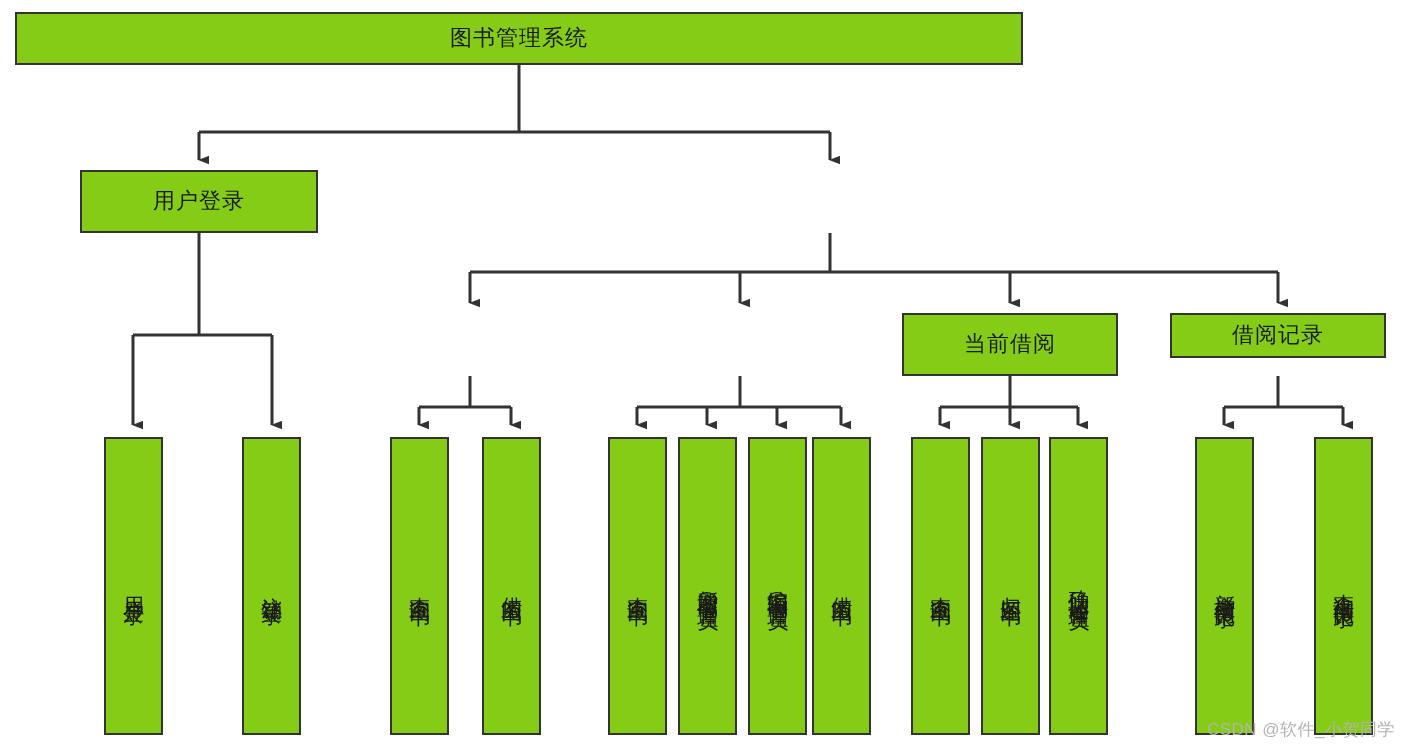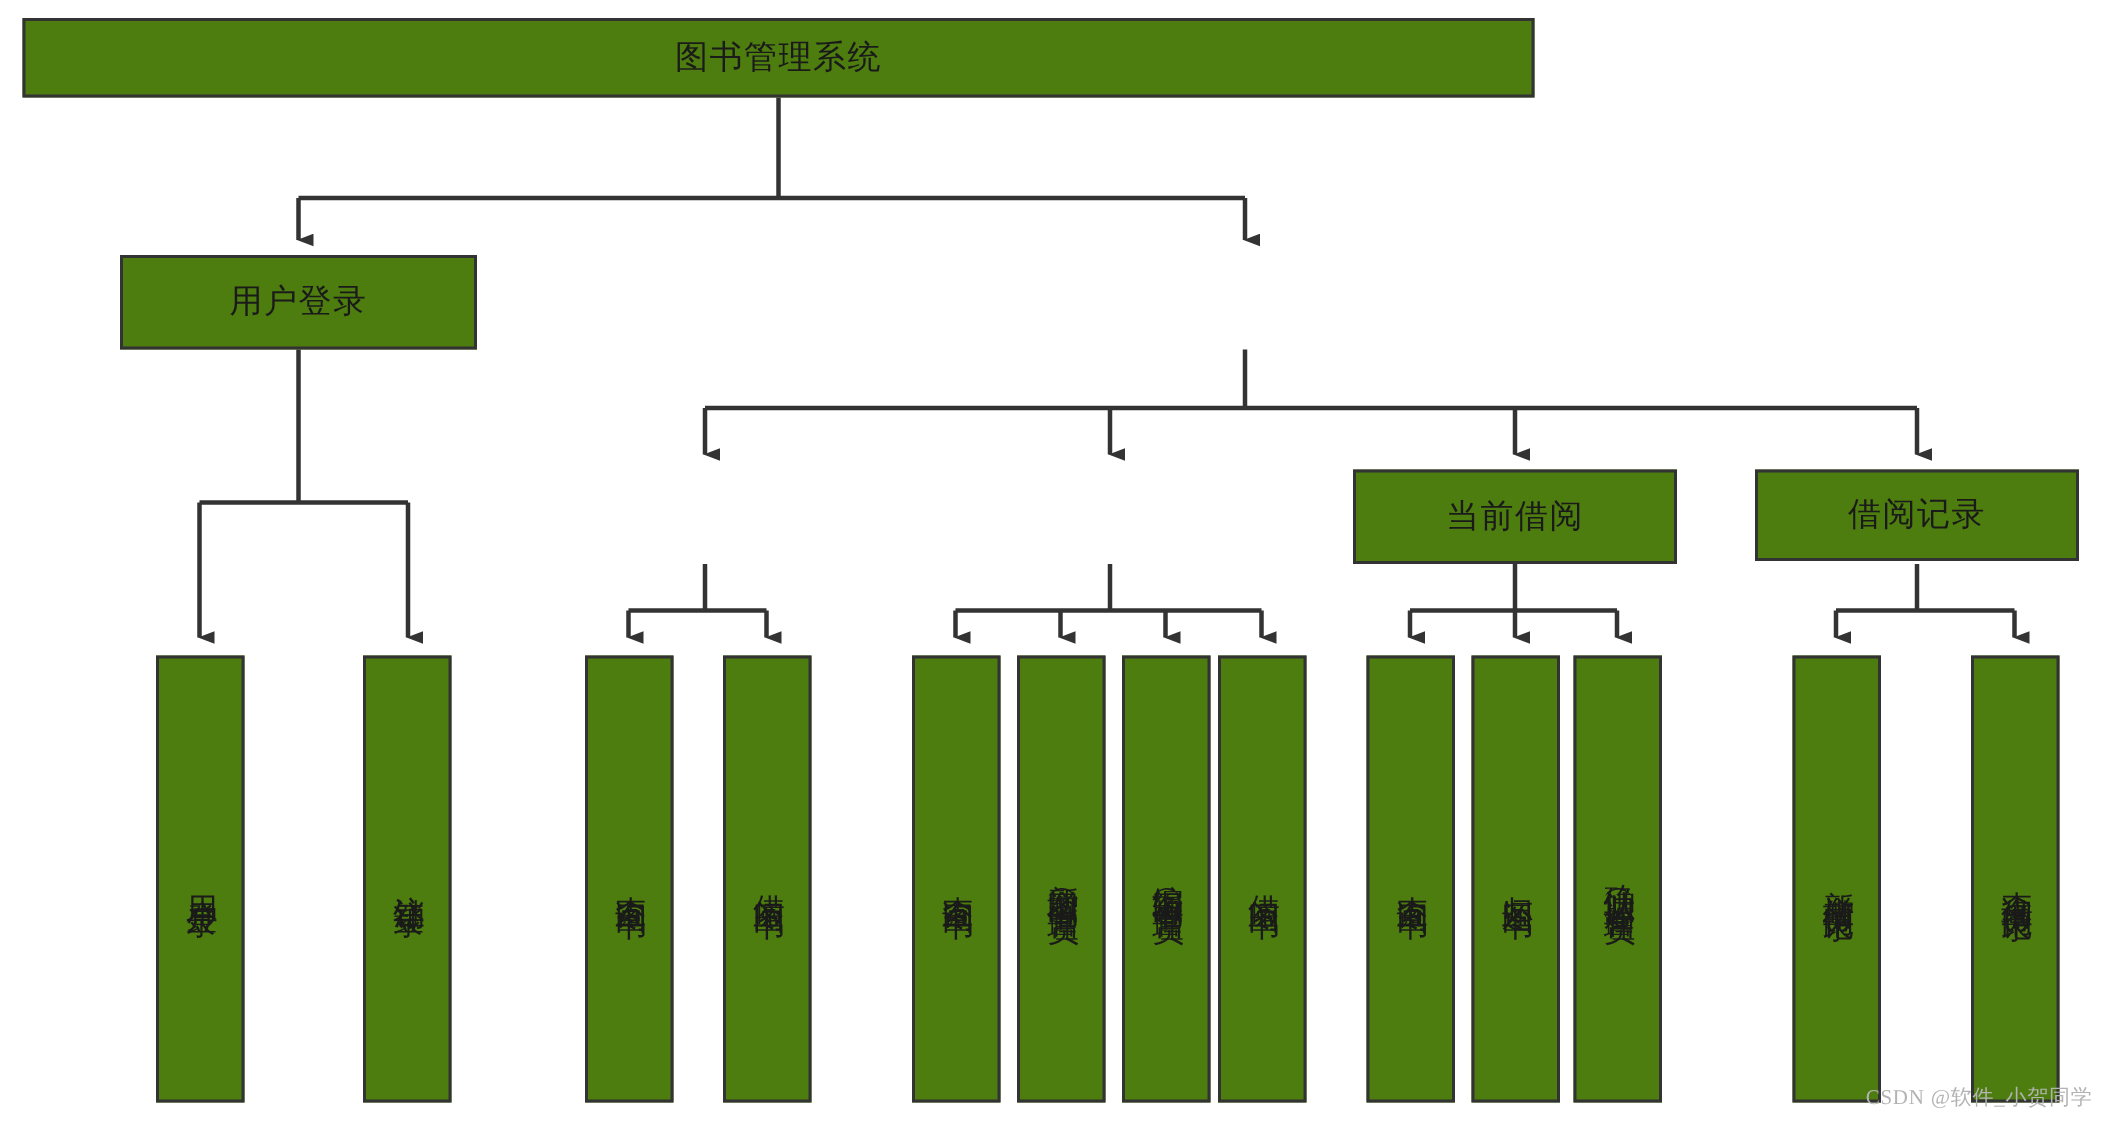--- a/index.html
+++ b/index.html
@@ -22,21 +22,21 @@
     position: absolute;
     left: 0;
     top: 0;
     width: 1405px;
     height: 747px;
     pointer-events: none;
   }
   .node {
     position: absolute;
     box-sizing: border-box;
-    background: #4d7c0f;
+    background: #84cc16;
     border: 2px solid #333333;
     display: flex;
     align-items: center;
     justify-content: center;
     color: #1a1a1a;
     z-index: 2;
   }
   .node.horizontal {
     font-size: 22px;
     letter-spacing: 1px;
@@ -55,26 +55,25 @@
   .node.vertical .node-label {
     writing-mode: vertical-rl;
     text-orientation: upright;
     white-space: nowrap;
     display: block;
   }
   #watermark {
     position: absolute;
     right: 10px;
     bottom: 6px;
-    font-size: 14px;
+    font-size: 17px;
     color: #b3b3b3;
     letter-spacing: 0.5px;
     z-index: 5;
     white-space: nowrap;
-    font-family: Liberation Serif, serif;
   }
 </style>
 </head>
 <body>
 
 <div id="diagram-root">
 
   <svg id="connector-layer" viewBox="0 0 1405 747" width="1405" height="747" xmlns="http://www.w3.org/2000/svg">
     <defs>
       <marker id="arrowhead" markerWidth="10" markerHeight="12" refX="4.2" refY="10" orient="auto" markerUnits="userSpaceOnUse">
@@ -131,21 +130,21 @@
     <span class="node-label">图书管理系统</span>
   </div>
 
   <div class="node horizontal" style="left:80px; top:170px; width:238px; height:63px;">
     <span class="node-label">用户登录</span>
   </div>
 
   <div class="node horizontal" style="left:902px; top:313px; width:216px; height:63px;">
     <span class="node-label">当前借阅</span>
   </div>
-  <div class="node horizontal" style="left:1170px; top:313px; width:216px; height:61px;">
+  <div class="node horizontal" style="left:1170px; top:313px; width:216px; height:45px;">
     <span class="node-label">借阅记录</span>
   </div>
 
   <div class="node vertical" style="left:104px; top:437px; width:59px; height:298px;">
     <span class="node-label">用户登录</span>
   </div>
   <div class="node vertical" style="left:242px; top:437px; width:59px; height:298px;">
     <span class="node-label">注销登录</span>
   </div>
 

